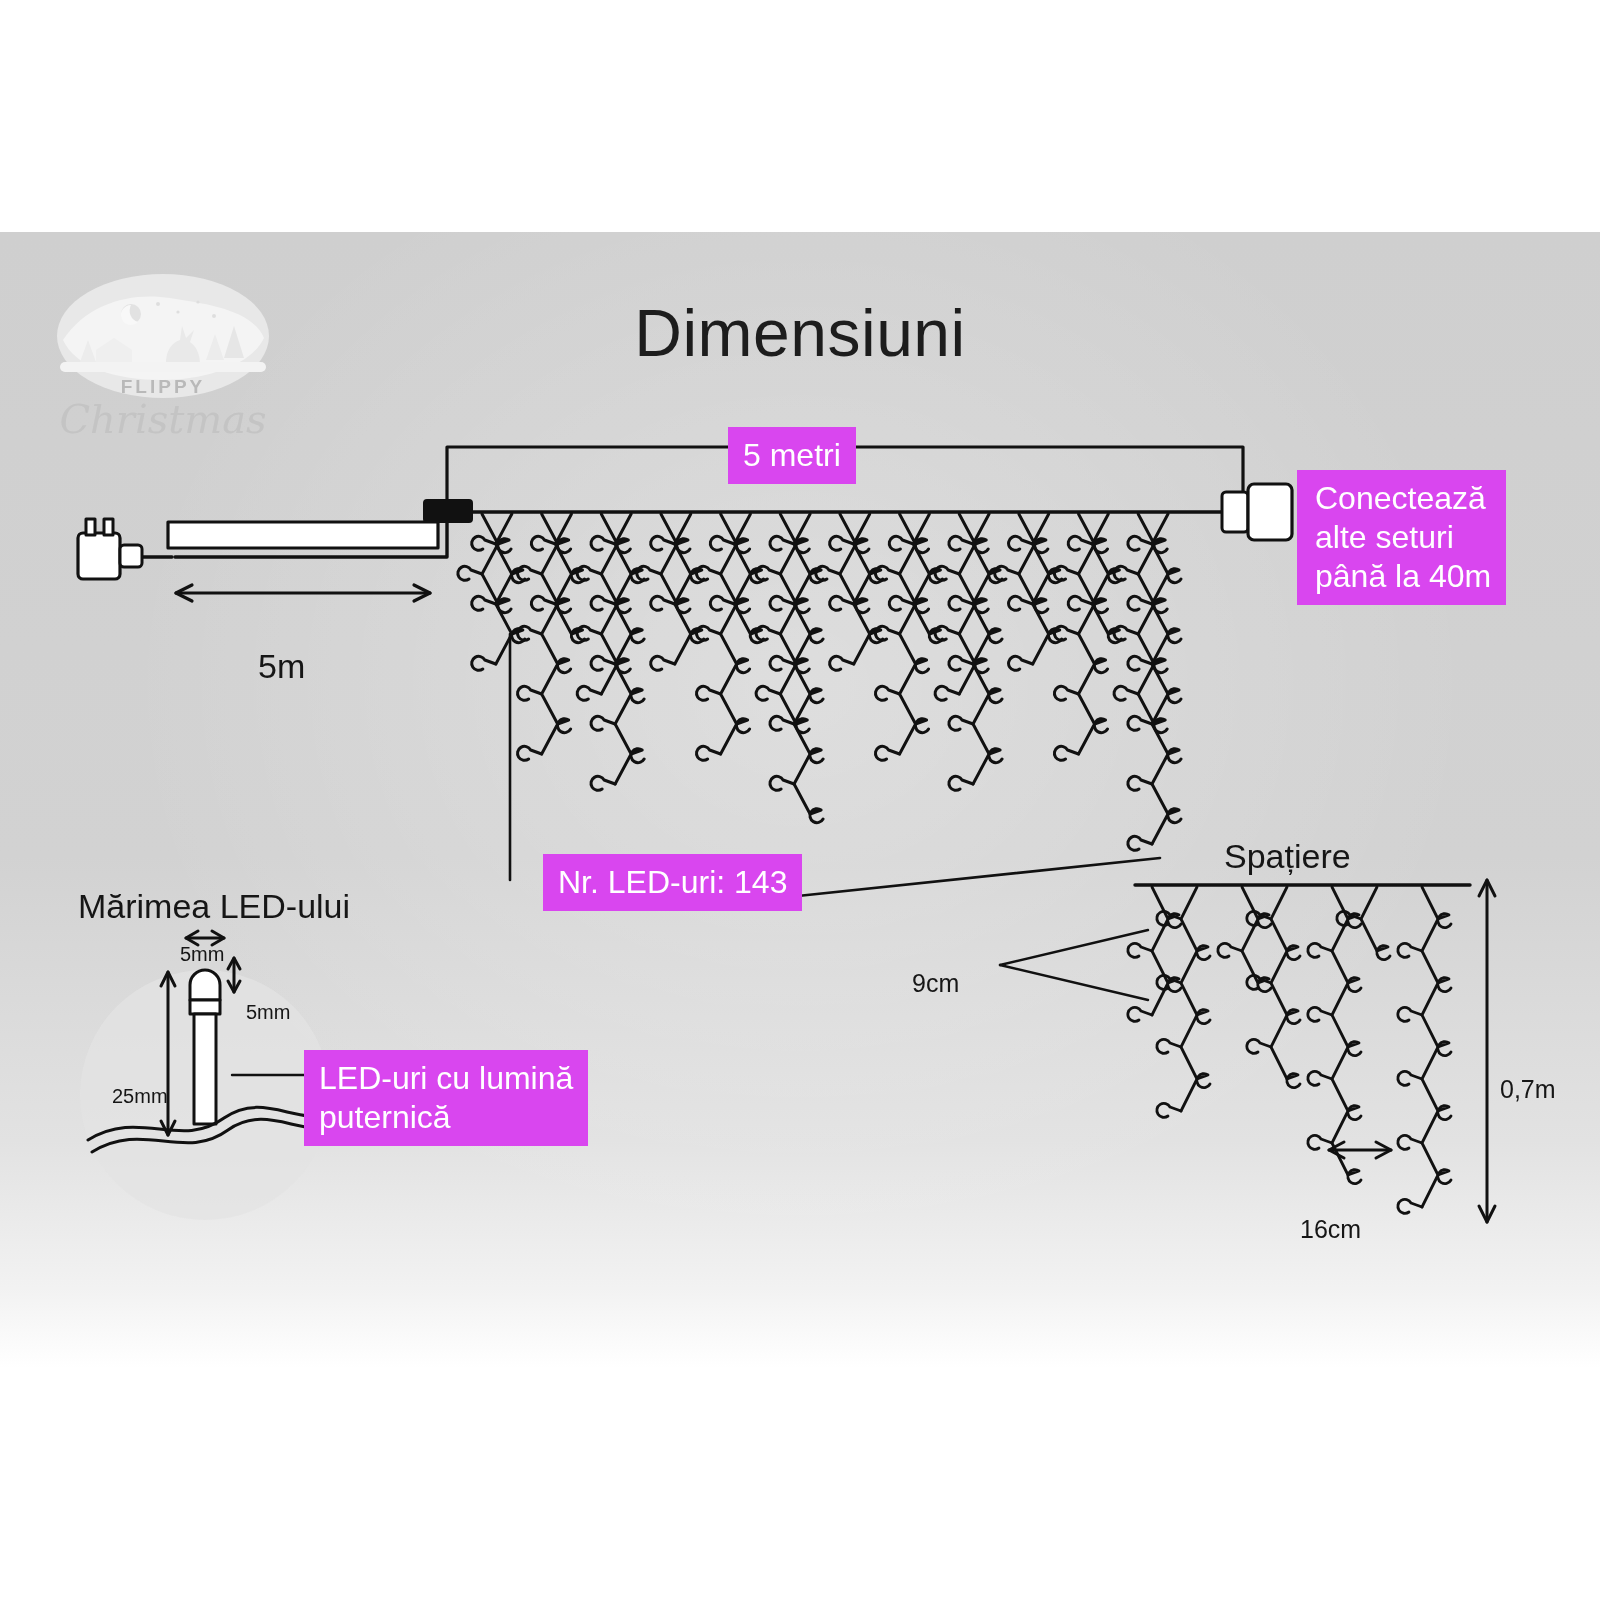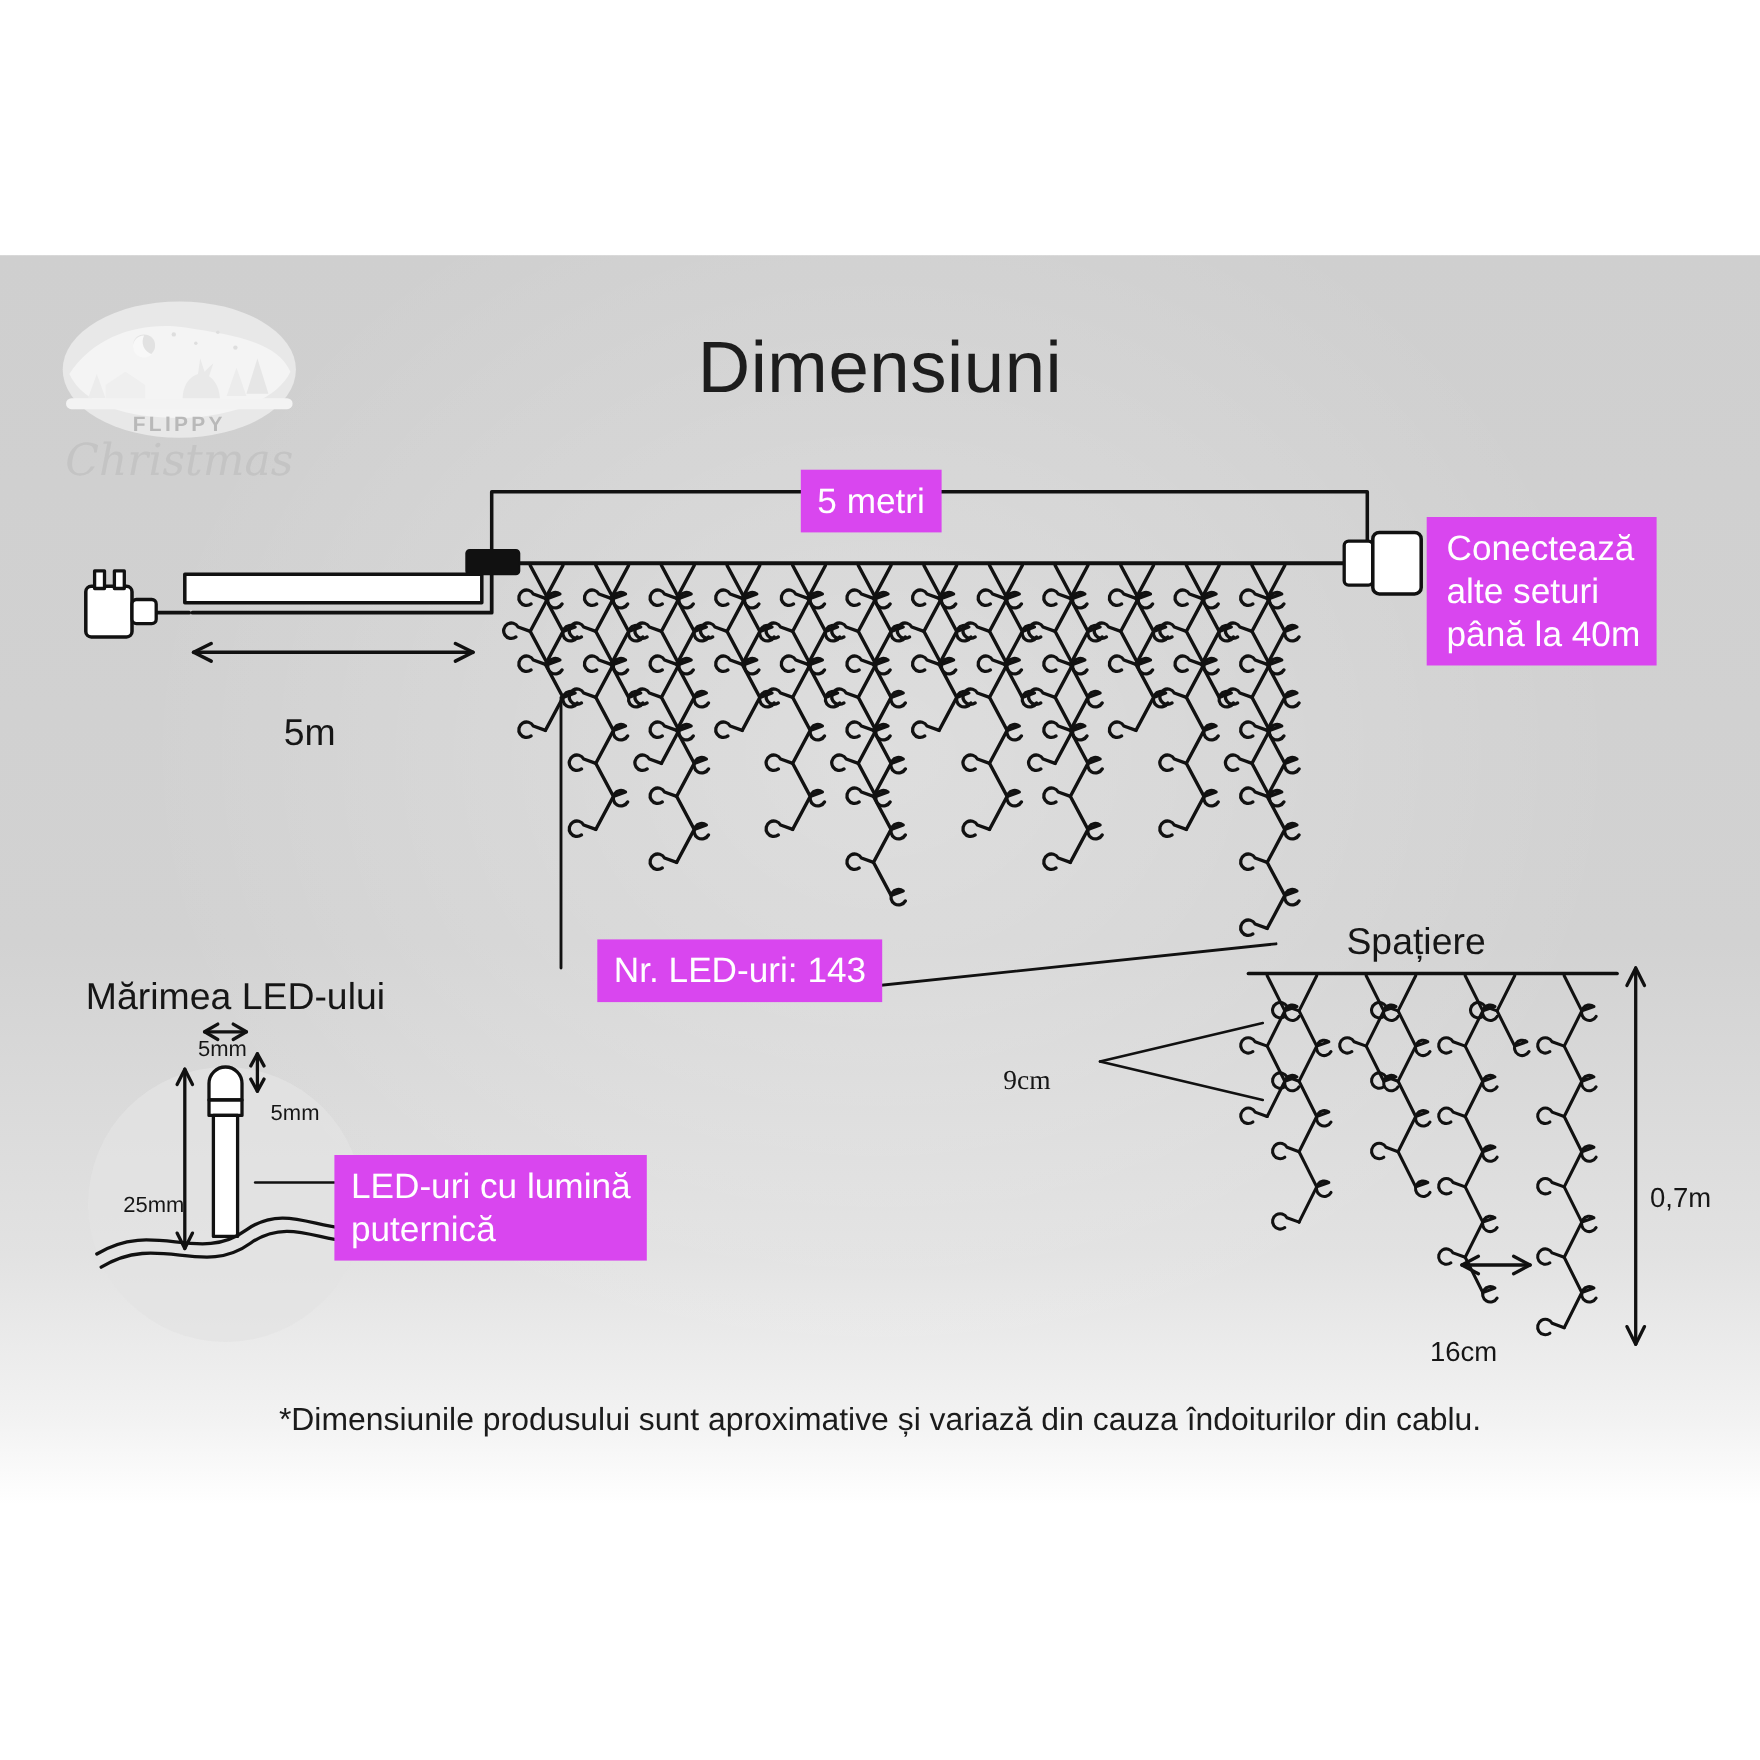--- a/index.html
+++ b/index.html
@@ -418,29 +418,28 @@
 
   <div class="chip" style="left:543px;top:854px;">Nr. LED-uri: 143</div>
 
   <div class="chip" style="left:304px;top:1050px;">LED-uri cu lumină
 puternică</div>
 
   <div class="label big" style="left:258px;top:600px;">5m</div>
 
   <div class="label big" style="left:1224px;top:790px;">Spațiere</div>
 
-  <div class="label" style="left:912px;top:922px;font-family:Liberation Serif, serif;">9cm</div>
+  <div class="label" style="left:912px;top:922px;">9cm</div>
 
   <div class="label" style="left:1300px;top:1168px;">16cm</div>
 
   <div class="label" style="left:1500px;top:1028px;">0,7m</div>
 
   <div class="label big" style="left:78px;top:840px;">Mărimea LED-ului</div>
 
   <div class="label small" style="left:180px;top:896px;">5mm</div>
 
   <div class="label small" style="left:246px;top:954px;">5mm</div>
 
   <div class="label small" style="left:112px;top:1038px;">25mm</div>
 
-  <div class="footnote">*Dimensiunile produsului sunt aproximative și variază din cauza îndoiturilor din cablu.</div>
 
 </div>
 
 </body></html>

